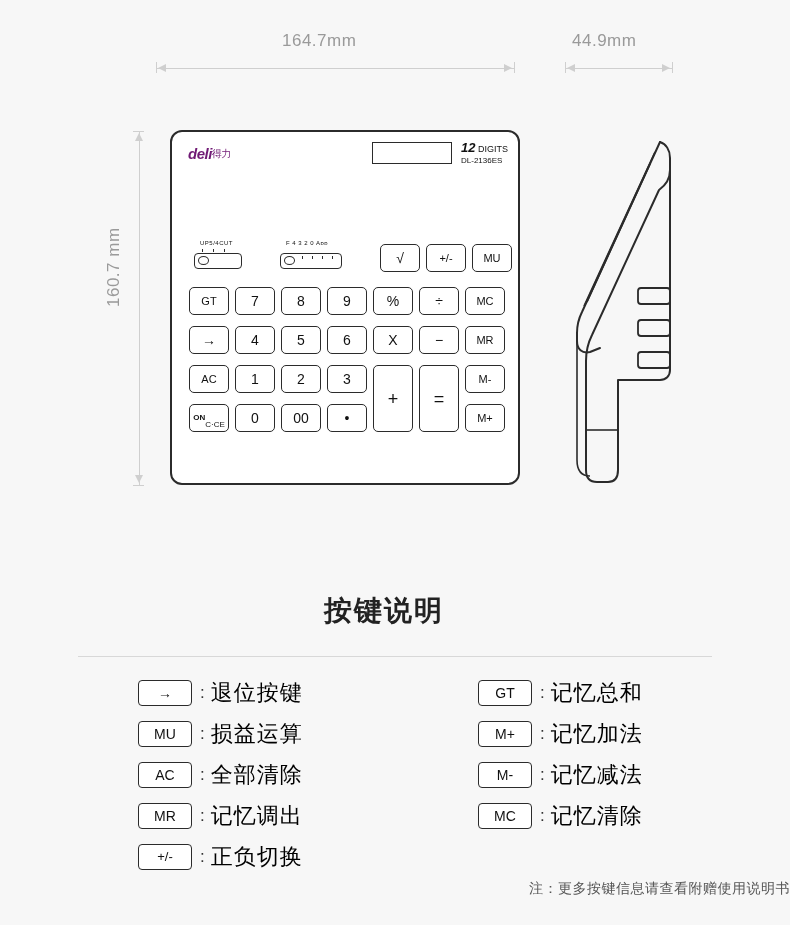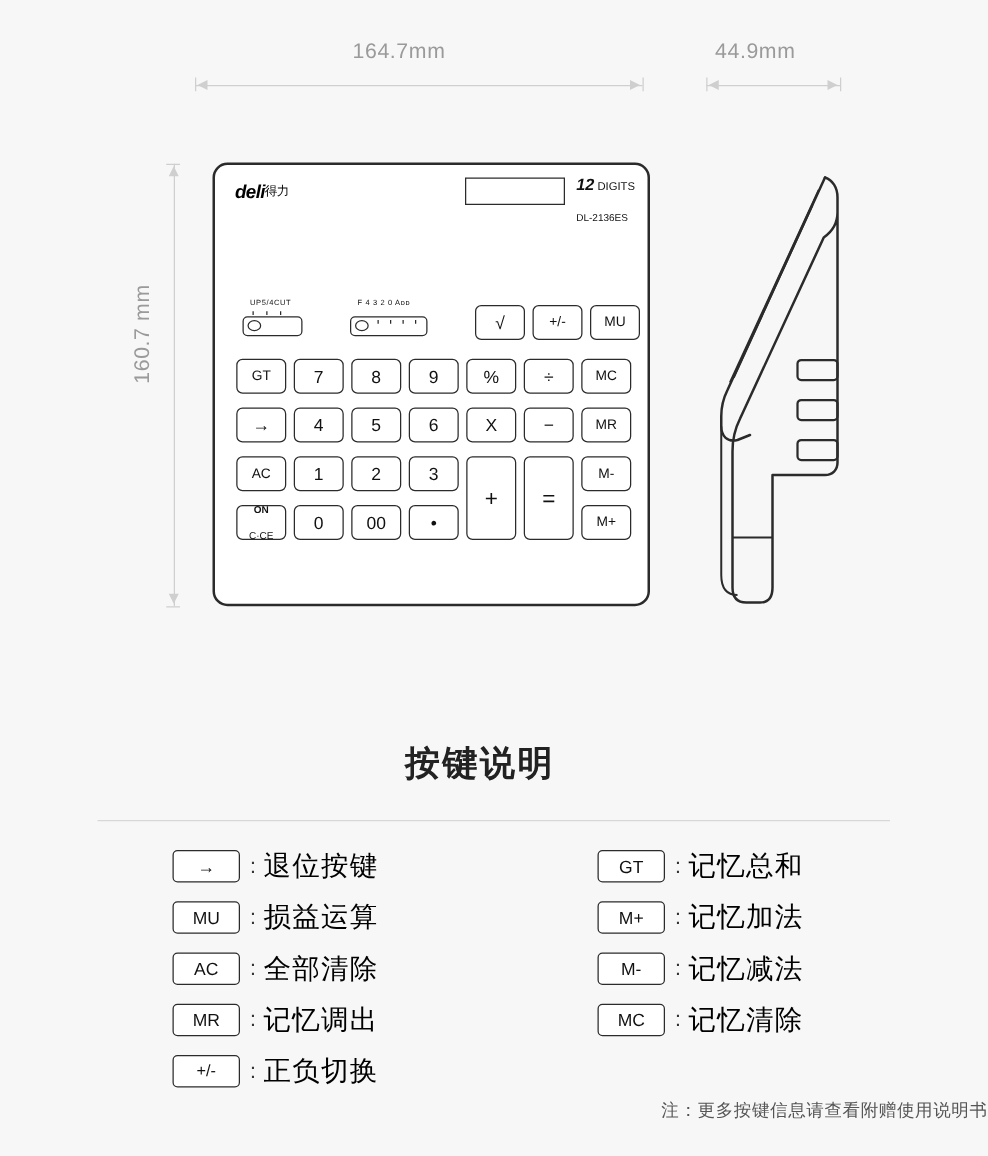--- a/index.html
+++ b/index.html
@@ -95,21 +95,21 @@
     background: #fff;
     box-sizing: border-box;
   }
   #brand-logo {
     position: absolute;
     left: 16px;
     top: 13px;
     font-size: 15px;
     font-weight: bold;
     font-style: italic;
-    color: #000000;
+    color: #701a75;
     letter-spacing: -0.5px;
   }
   #brand-logo-cn {
     font-size: 10px;
     font-style: normal;
     font-weight: normal;
     vertical-align: 2px;
   }
   #solar-panel {
     position: absolute;
@@ -135,21 +135,20 @@
   }
   #digits-text .big {
     font-size: 13px;
     font-weight: bold;
     font-style: italic;
   }
   #model-text {
     font-size: 8px;
     color: #111;
     white-space: nowrap;
-    margin-top: 14px;
   }
 
   #display-frame {
     position: absolute;
     left: 14px;
     top: 45px;
     width: 318px;
     height: 50px;
     border: 1.5px solid #2b2b2b;
     border-radius: 6px;
@@ -227,21 +226,21 @@
     box-sizing: border-box;
     display: flex;
     align-items: center;
     justify-content: center;
     font-size: 14px;
     color: #111;
     font-family: "Liberation Sans", sans-serif;
     line-height: 1;
   }
   .key.small { font-size: 11px; }
-  .key.tiny { font-size: 8px; flex-direction: column; }
+  .key.tiny { font-size: 8px; flex-direction: row; }
   .key.tiny .l1 { font-weight: bold; }
   .key.tiny .l2 { margin-top: 13px; }
 
   
   #calculator-side {
     position: absolute;
     left: 560px;
     top: 130px;
     width: 125px;
     height: 360px;

